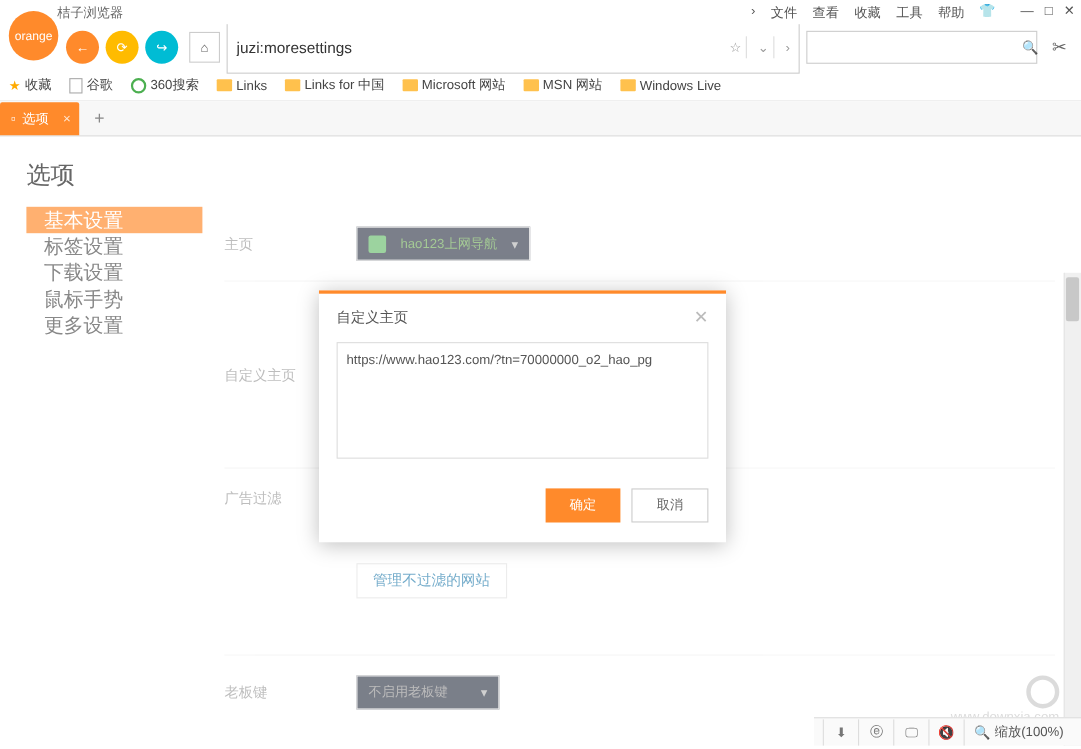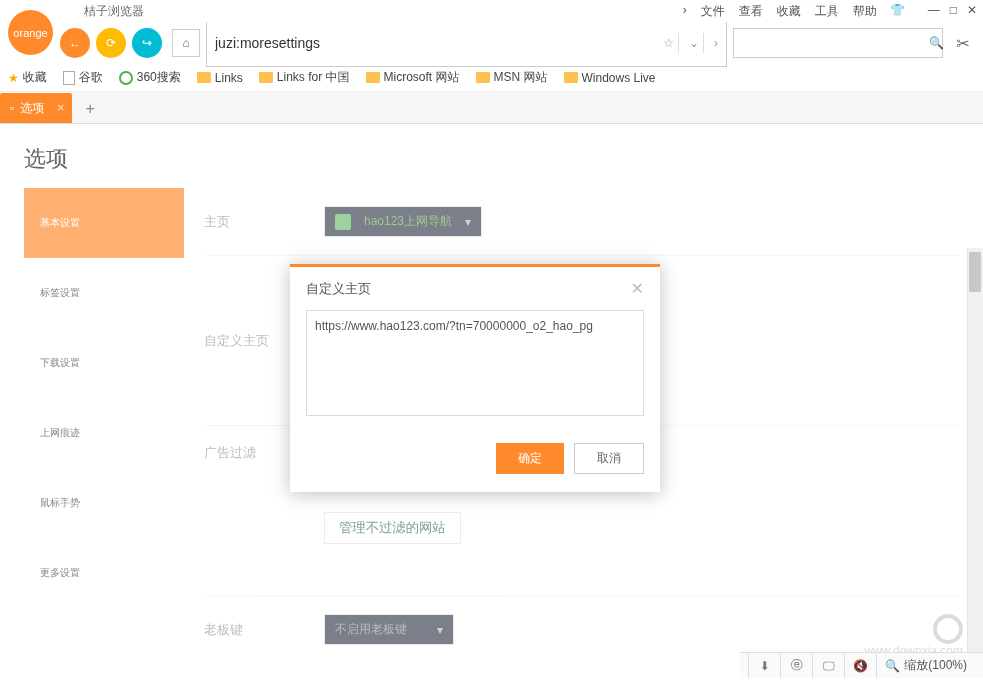--- a/index.html
+++ b/index.html
@@ -1,21 +1,21 @@
 <!DOCTYPE html>
 <html><head>
   <meta charset="utf-8">
   <style>
     * { margin: 0; padding: 0; box-sizing: border-box; font-family: "Microsoft YaHei", Arial, sans-serif; }
     body { width: 983px; height: 681px; background: #fff; overflow: hidden; position: relative; font-size: 12px; }
     
     
     .titlebar { height: 22px; display: flex; align-items: center; background: #fff; position: relative; }
     .app-logo { width: 45px; height: 45px; background: #ff8a2b; border-radius: 50%; position: absolute; left: 8px; top: 10px; z-index: 100; display: flex; align-items: center; justify-content: center; color: #fff; font-size: 11px; }
-    .app-title { margin-left: 84px; color: #666; font-size: 12px; }
+    .app-title { margin-left: 52px; color: #666; font-size: 12px; }
     .titlebar-right { position: absolute; right: 6px; top: 3px; display: flex; gap: 14px; color: #555; font-size: 12px; }
     .titlebar-right span { cursor: pointer; }
     .win-controls { display: flex; gap: 10px; margin-left: 8px; }
     
     
     .toolbar { height: 42px; display: flex; align-items: center; padding: 0 6px 0 60px; gap: 6px; }
     .nav-btn { width: 30px; height: 30px; border-radius: 50%; display: flex; align-items: center; justify-content: center; cursor: pointer; }
     .nav-back { background: #ff8a2b; color: #fff; }
     .nav-reload { background: #ffbb00; color: #fff; }
     .nav-forward { background: #00bcd4; color: #fff; }
@@ -42,33 +42,33 @@
     .tab { height: 30px; padding: 0 28px 0 10px; background: #ff8a2b; color: #fff; display: flex; align-items: center; gap: 6px; position: relative; font-size: 12px; border-radius: 2px 2px 0 0; }
     .tab-close { position: absolute; right: 8px; color: #fff; opacity: 0.8; cursor: pointer; }
     .tab-add { width: 28px; height: 28px; display: flex; align-items: center; justify-content: center; color: #888; cursor: pointer; font-size: 16px; margin-left: 4px; }
     
     
     .content { height: 554px; display: flex; flex-direction: column; position: relative; overflow: hidden; }
     .page-header { padding: 20px 24px 14px; font-size: 22px; color: #666; }
     .page-body { flex: 1; display: flex; padding: 0 24px; }
     
     .sidebar { width: 160px; }
-    .sb-item { padding: 28px 16px; color: #888; cursor: pointer; font-size: 10px; }
+    .sb-item { padding: 0 16px; color: #888; cursor: pointer; font-size: 18px; }
     .sb-item.active { background: #ffb070; color: #fff; }
     
     .main { flex: 1; padding-left: 20px; }
     .setting-row { display: flex; align-items: center; padding: 18px 0; border-bottom: 1px solid #eee; min-height: 60px; opacity: 0.55; }
     .setting-row:last-child { border-bottom: none; }
     .setting-label { width: 120px; color: #888; font-size: 13px; }
     .setting-control { flex: 1; }
     .dropdown { display: inline-flex; align-items: center; border: 1px solid #ddd; padding: 6px 10px; color: #888; gap: 13px; background: #0f172a; min-width: 130px; }
     .dropdown .arrow { margin-left: auto; color: #aaa; }
     .hao-icon { width: 16px; height: 16px; background: #4caf50; border-radius: 2px; }
     .hao-txt { color: #5a9e3f; }
-    .btn-outline { border: 1px solid #ddd; padding: 6px 14px; color: #14532d; background: #fff; cursor: pointer; font-family: Liberation Mono, monospace; }
+    .btn-outline { border: 1px solid #ddd; padding: 6px 14px; color: #0369a1; background: #fff; cursor: pointer; font-family: Liberation Mono, monospace; }
     .tall-row { min-height: 170px; }
     
     
     .statusbar { position: absolute; bottom: 0; right: 0; height: 26px; display: flex; align-items: center; gap: 0; border-top: 1px solid #ddd; background: #fafafa; padding: 0 8px; }
     .sb-btn { width: 32px; height: 24px; display: flex; align-items: center; justify-content: center; color: #777; border-left: 1px solid #ddd; cursor: pointer; }
     .zoom-txt { padding: 0 8px; color: #555; border-left: 1px solid #ddd; height: 24px; display: flex; align-items: center; gap: 4px; }
     
     
     .watermark { position: absolute; bottom: 20px; right: 20px; opacity: 0.35; text-align: right; pointer-events: none; }
     .wm-logo { display: flex; align-items: center; gap: 6px; justify-content: flex-end; }
@@ -178,21 +178,20 @@
   <div class="tab-add">+</div>
 </div>
 
 <div class="content">
   <div class="page-header">选项</div>
   <div class="page-body">
     <div class="sidebar">
       <div class="sb-item active">基本设置</div>
       <div class="sb-item">标签设置</div>
       <div class="sb-item">下载设置</div>
-      <div class="sb-item">上网痕迹</div>
       <div class="sb-item">鼠标手势</div>
       <div class="sb-item">更多设置</div>
     </div>
     <div class="main">
       <div class="setting-row">
         <div class="setting-label">主页</div>
         <div class="setting-control">
           <div class="dropdown">
             <span class="hao-icon"></span>
             <span class="hao-txt">hao123上网导航</span>

